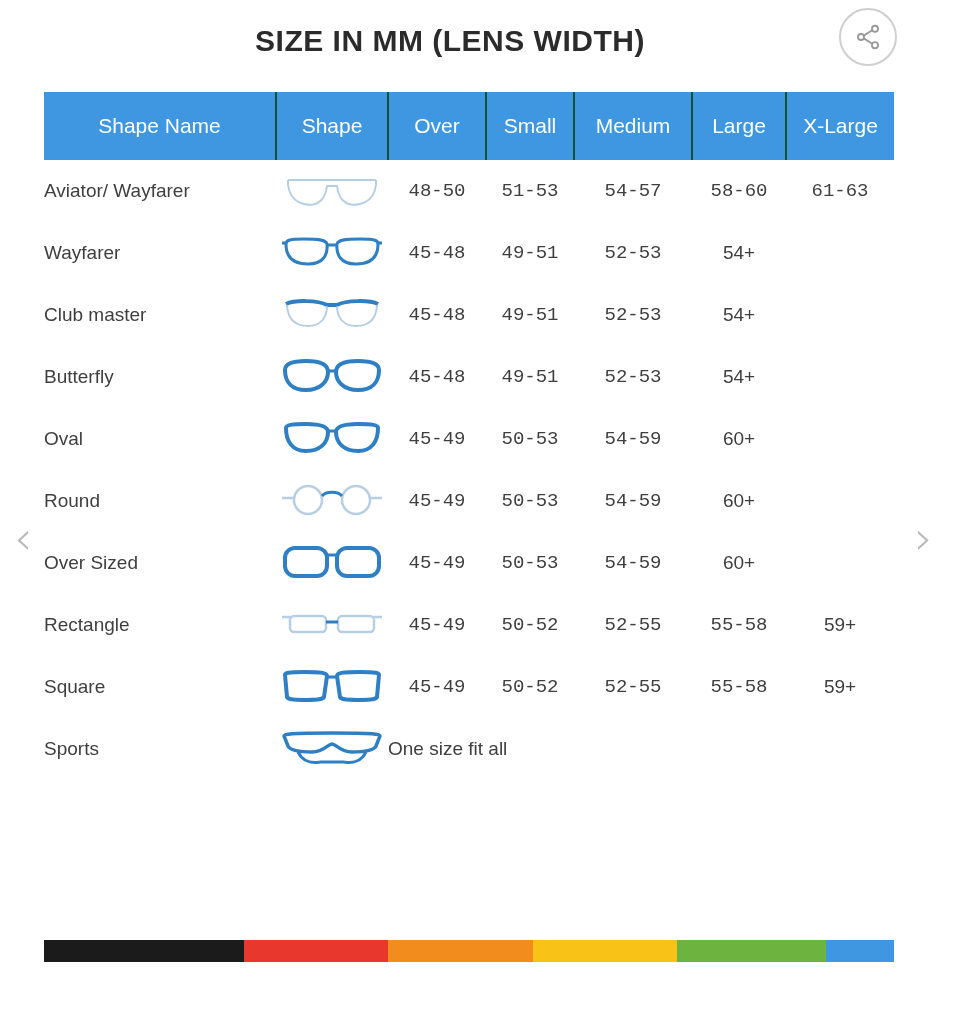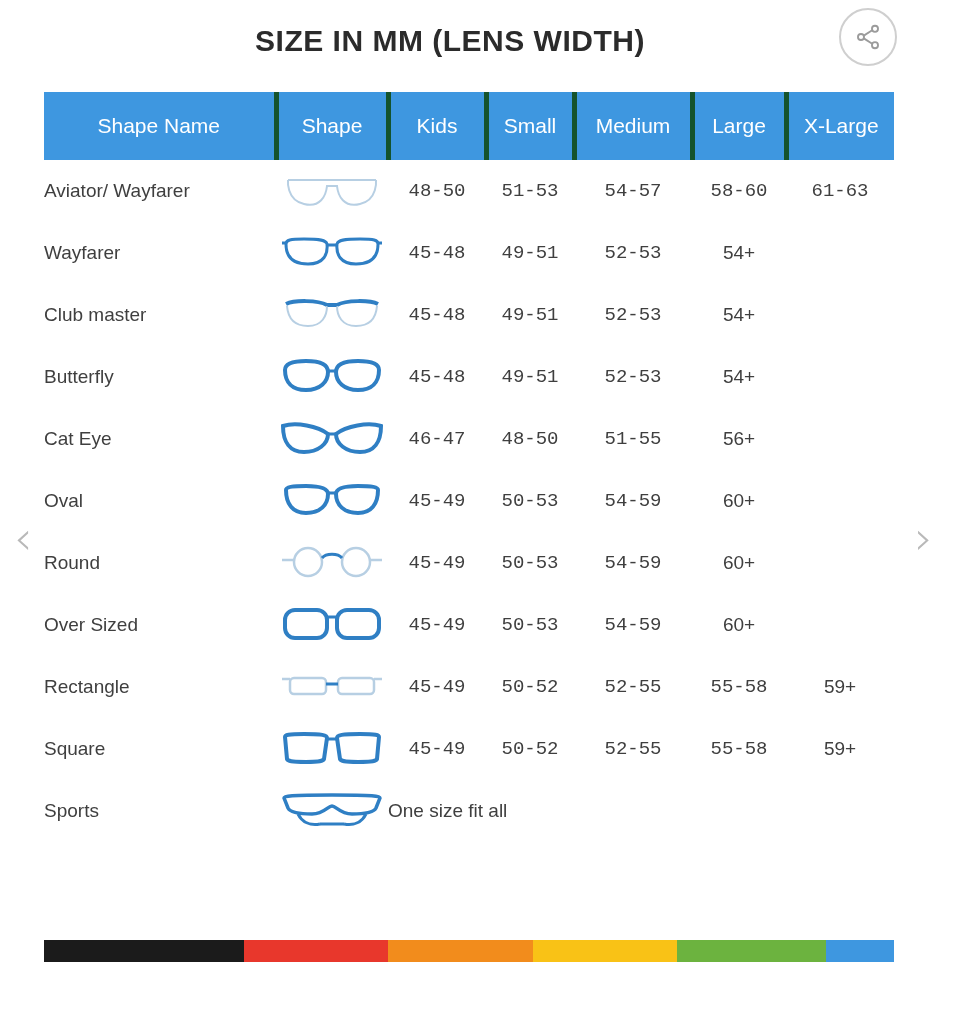--- a/index.html
+++ b/index.html
@@ -77,21 +77,21 @@
     width: 850px;
     table-layout: fixed;
   }
   table.size-table th {
     background: #3e97e0;
     color: #ffffff;
     font-weight: normal;
     font-size: 21px;
     height: 66px;
     vertical-align: middle;
-    border-right: 5px solid #14532d;
+    border-right: 2px solid #14532d;
     text-align: center;
   }
   table.size-table th:last-child { border-right: none; }
   table.size-table th.shape-name-h { text-align: center; }
 
   table.size-table td {
     font-size: 19px;
     color: #3f3f3f;
     height: 62px;
     vertical-align: middle;
@@ -161,21 +161,21 @@
         <col style="width:98px">
         <col style="width:88px">
         <col style="width:118px">
         <col style="width:94px">
         <col style="width:108px">
       </colgroup>
       <thead>
         <tr>
           <th class="shape-name-h">Shape Name</th>
           <th>Shape</th>
-          <th>Kids</th>
+          <th>Over</th>
           <th>Small</th>
           <th>Medium</th>
           <th>Large</th>
           <th>X-Large</th>
         </tr>
       </thead>
       <tbody>
 
         <tr>
           <td class="name-cell">Aviator/ Wayfarer</td>
@@ -236,35 +236,20 @@
               <line x1="48" y1="15" x2="56" y2="15" stroke="#2f7fc4" stroke-width="3"></line>
             </svg>
           </td>
           <td class="val-cell">45-48</td>
           <td class="val-cell">49-51</td>
           <td class="val-cell">52-53</td>
           <td class="val-left">54+</td>
           <td class="val-cell"></td>
         </tr>
 
-        <tr>
-          <td class="name-cell">Cat Eye</td>
-          <td class="shape-cell">
-            <svg class="glasses" width="104" height="42" viewBox="0 0 104 42">
-              <path d="M3 8 C16 4 38 8 48 16 C48 26 38 34 24 34 C10 34 3 24 3 8 Z" fill="none" stroke="#2f7fc4" stroke-width="4"></path>
-              <path d="M101 8 C88 4 66 8 56 16 C56 26 66 34 80 34 C94 34 101 24 101 8 Z" fill="none" stroke="#2f7fc4" stroke-width="4"></path>
-              <line x1="48" y1="16" x2="56" y2="16" stroke="#2f7fc4" stroke-width="3"></line>
-            </svg>
-          </td>
-          <td class="val-cell">46-47</td>
-          <td class="val-cell">48-50</td>
-          <td class="val-cell">51-55</td>
-          <td class="val-left">56+</td>
-          <td class="val-cell"></td>
-        </tr>
 
         <tr>
           <td class="name-cell">Oval</td>
           <td class="shape-cell">
             <svg class="glasses" width="104" height="42" viewBox="0 0 104 42">
               <path d="M6 10 C6 7 12 6 26 6 C42 6 48 9 48 14 C48 25 40 33 26 33 C12 33 6 23 6 10 Z" fill="none" stroke="#2f7fc4" stroke-width="4"></path>
               <path d="M98 10 C98 7 92 6 78 6 C62 6 56 9 56 14 C56 25 64 33 78 33 C92 33 98 23 98 10 Z" fill="none" stroke="#2f7fc4" stroke-width="4"></path>
               <line x1="48" y1="13" x2="56" y2="13" stroke="#2f7fc4" stroke-width="3"></line>
             </svg>
           </td>

